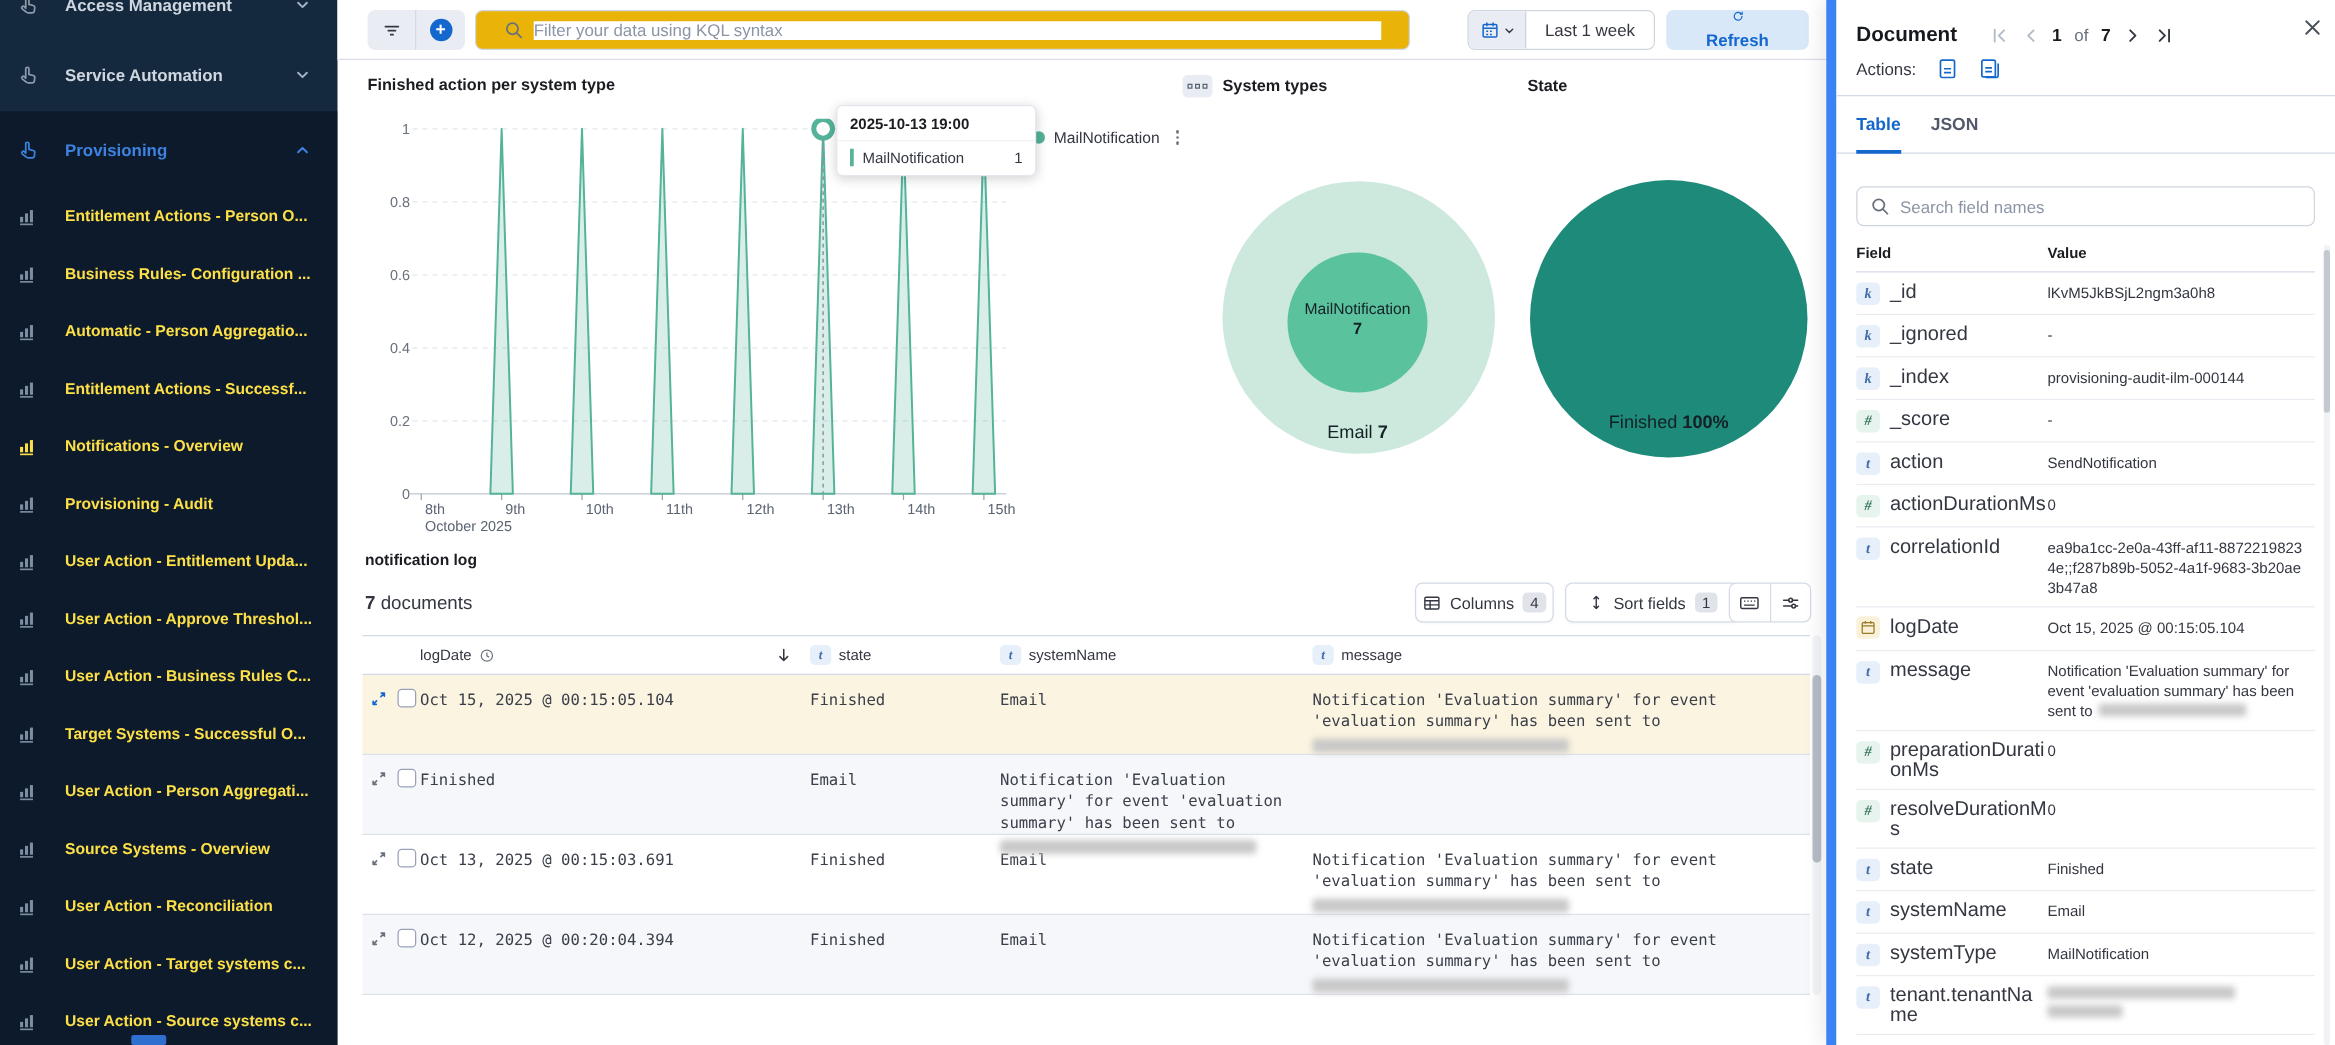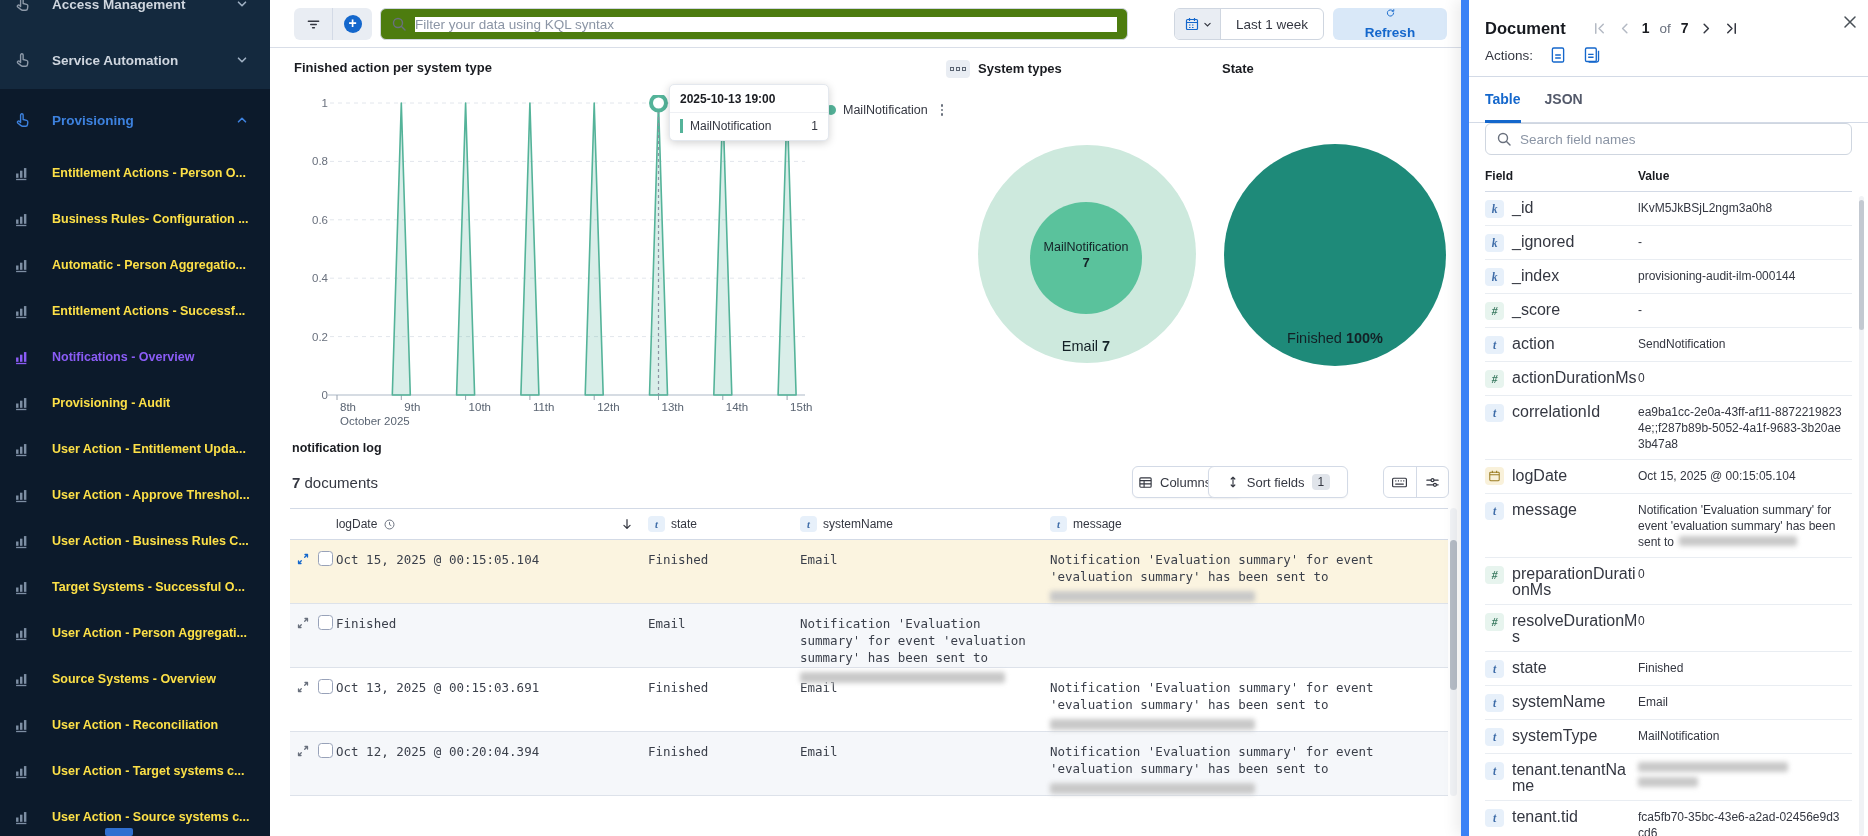--- a/index.html
+++ b/index.html
@@ -11,30 +11,30 @@
   .sidebar { position:absolute; left:0; top:0; width:270px; height:836px; background:#14293e; overflow:hidden; }
   .sidebar-lower { position:absolute; left:0; top:89px; width:270px; bottom:0; background:#0c1a2b; }
   .side-sec { position:absolute; left:0; width:270px; height:48px; display:flex; align-items:center; cursor:pointer; }
   .side-sec .ic { position:absolute; left:14px; width:17px; height:17px; color:#8e9aa9; }
   .side-sec .lbl { position:absolute; left:52px; font-size:13.5px; font-weight:bold; color:#cfd6df; }
   .side-sec .chev { position:absolute; left:236px; width:12px; height:12px; color:#9fb0c3; }
   .side-sec.active .ic, .side-sec.active .lbl, .side-sec.active .chev { color:#3d82df; }
   .side-item { position:absolute; left:0; width:270px; height:46px; display:flex; align-items:center; cursor:pointer; }
   .side-item .ic { position:absolute; left:14px; width:15px; height:15px; color:#7d8ea3; }
   .side-item .lbl { position:absolute; left:52px; font-size:12.5px; font-weight:bold; color:#fde047; white-space:nowrap; }
-  .side-item.active .ic, .side-item.active .lbl { color:#8b5cf6; }
+  .side-item.active .ic, .side-item.active .lbl { color:#fde047; }
   .side-chip { position:absolute; left:105px; top:828px; width:28px; height:8px; background:#2f6fd0; border-radius:2px; }
 
   
   .topbar { position:absolute; left:270px; top:0; width:1191px; height:48px; background:#fff; border-bottom:1px solid #d9dee8; }
   .btn-group { position:absolute; left:24px; top:8px; width:78px; height:32px; background:#e9edf3; border-radius:6px; display:flex; }
   .btn-group .cell { width:39px; display:flex; align-items:center; justify-content:center; cursor:pointer; }
   .btn-group .cell:first-child { border-right:1px solid #d3dae6; }
   .plus-circle { width:18px; height:18px; border-radius:50%; background:#1467cc; color:#fff; font-size:14px; line-height:17px; text-align:center; font-weight:bold; }
-  .kql-input { position:absolute; left:110px; top:8px; width:748px; height:32px; border:1px solid #cfd6e0; border-radius:6px; background:#4d7c0f; display:flex; align-items:center; padding:0 10px; }
+  .kql-input { position:absolute; left:110px; top:8px; width:748px; height:32px; border:1px solid #cfd6e0; border-radius:6px; background:#eab308; display:flex; align-items:center; padding:0 22px; }
   .kql-input input { border:none; outline:none; flex:1; font-size:13.5px; color:#343741; margin-left:8px; font-family:"Liberation Sans",sans-serif; }
   .kql-input input::placeholder { color:#8b95a5; }
   .time-ctl { position:absolute; left:904px; top:8px; width:150px; height:32px; border:1px solid #cfd6e0; border-radius:6px; display:flex; overflow:hidden; background:#fff; }
   .time-ctl .cal-seg { width:46px; background:#e9edf3; border-right:1px solid #cfd6e0; display:flex; align-items:center; justify-content:center; gap:3px; cursor:pointer; }
   .time-ctl .range-seg { flex:1; display:flex; align-items:center; justify-content:center; font-size:13.5px; color:#343741; cursor:pointer; }
   .refresh-btn { position:absolute; left:1063px; top:8px; width:114px; height:32px; background:#d9e8f8; border-radius:6px; display:flex; align-items:center; justify-content:center; gap:7px; color:#1467cc; font-size:13.5px; font-weight:bold; cursor:pointer;flex-direction:column; }
 
   
   .chart-title { position:absolute; left:294px; top:60px; font-size:13px; font-weight:bold; color:#1a1c21; }
   #line-chart { position:absolute; left:270px; top:95px; }
@@ -100,21 +100,21 @@
   .pager .pnum { font-size:14px; font-weight:bold; color:#1a1c21; }
   .pager .pof { font-size:13.5px; color:#69707d;text-align:center; }
   .fly-close { position:absolute; right:10px; top:14px; width:16px; height:16px; color:#495057; cursor:pointer; }
   .fly-actions { display:flex; align-items:center; gap:16px; margin-top:10px; height:24px; padding-bottom:18px; }
   .fly-actions .albl { font-size:13.5px; color:#343741; }
   .fly-actions .aic { width:18px; height:18px; color:#1467cc; cursor:pointer; }
   .fly-divider { border-top:1px solid #d3dae6; }
   .fly-tabs { display:flex; gap:24px; padding:0 16px; height:46px; align-items:center; border-bottom:1px solid #d3dae6; }
   .fly-tab { font-size:14px; font-weight:bold; color:#53596a; height:100%; display:flex; align-items:center; border-bottom:3px solid transparent; margin-bottom:-1px; cursor:pointer; }
   .fly-tab.active { color:#1467cc; border-bottom-color:#1467cc; }
-  .fly-search { margin:0 16px 0; height:32px; border:1px solid #cfd6e0; border-radius:6px; background:#fff; display:flex; align-items:center; padding:0 10px; }
+  .fly-search { margin:26px 16px 0; height:32px; border:1px solid #cfd6e0; border-radius:6px; background:#fff; display:flex; align-items:center; padding:0 10px; }
   .fly-search input { border:none; outline:none; flex:1; font-size:13.5px; margin-left:8px; color:#343741; font-family:"Liberation Sans",sans-serif; }
   .fly-search input::placeholder { color:#8b95a5; }
   .field-table { margin:14px 16px 0 16px; }
   .ft-head { display:flex; padding-bottom:8px; border-bottom:1px solid #d3dae6; }
   .ft-head .fh { width:153px; font-size:12px; font-weight:bold; color:#1a1c21; }
   .ft-head .vh { font-size:12px; font-weight:bold; color:#1a1c21; }
   .ft-row { display:flex; padding:7px 0; border-bottom:1px solid #e9edf2; }
   .ft-badge { width:27px; flex:none; }
   .ft-name { width:126px; flex:none; font-size:16px; color:#343741; line-height:15.5px; word-break:break-all; padding-top:1px; }
   .ft-value { width:206px; font-size:12px; color:#343741; line-height:16px; word-break:break-word; padding-top:1px; }
@@ -466,21 +466,21 @@
   <b>7</b> <span>documents</span>
 </div>
 <div class="toolbar-btn" style="left:1132px; width:111px;">
   <svg width="15" height="15" viewBox="0 0 16 16" fill="none" stroke="#343741" stroke-width="1.2">
       <rect x="2" y="3" width="12" height="10" rx="1"></rect>
       <path d="M2 6h12M6.5 6v7M2 9.5h12"></path>
     </svg>
   <span>Columns</span>
   <span class="count-badge">4</span>
 </div>
-<div class="toolbar-btn" style="left:1208px; width:140px;text-align:right;">
+<div class="toolbar-btn" style="left:1252px; width:140px;text-align:right;">
   <svg width="14" height="14" viewBox="0 0 16 16" fill="none" stroke="#343741" stroke-width="1.3" stroke-linecap="round" stroke-linejoin="round">
       <path d="M8 2.5v11M8 2.5 5.9 4.6M8 2.5l2.1 2.1M8 13.5l-2.1-2.1M8 13.5l2.1-2.1"></path>
     </svg>
   <span>Sort fields</span>
   <span class="count-badge">1</span>
 </div>
 <div class="icon-group">
   <div class="cell">
     <svg width="17" height="17" viewBox="0 0 16 16" fill="none" stroke="#343741" stroke-width="1.1">
         <rect x="1.5" y="4" width="13" height="8" rx="1"></rect>

